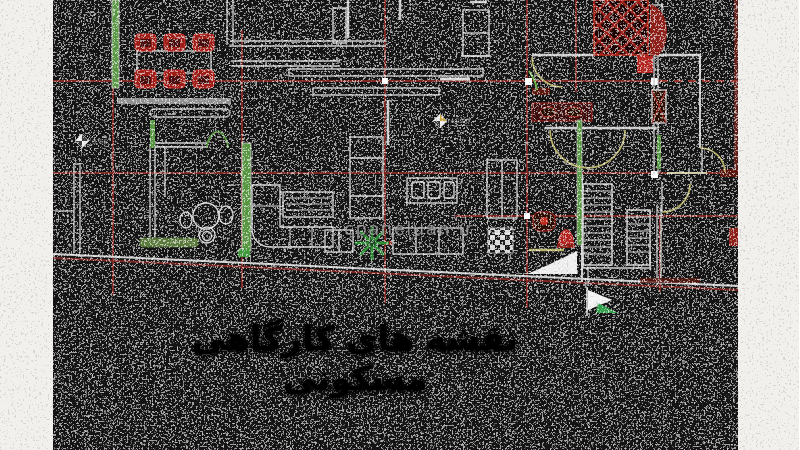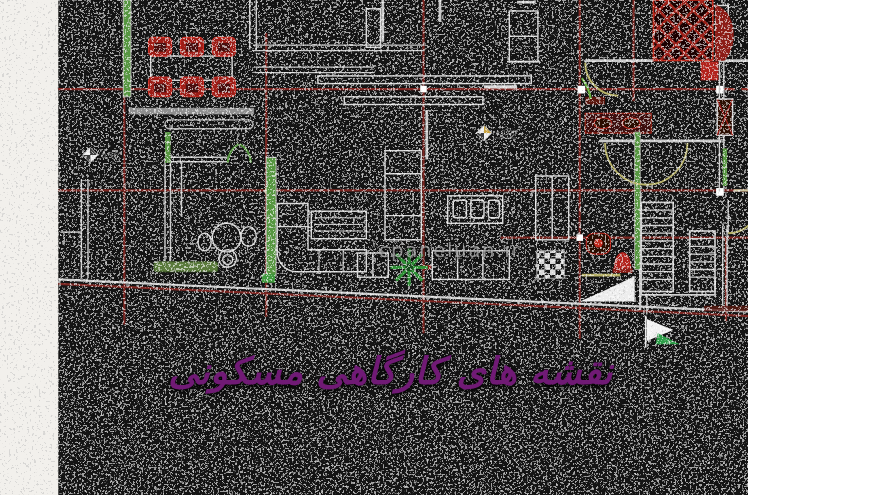--- a/index.html
+++ b/index.html
@@ -1,25 +1,24 @@
 <!DOCTYPE html>
 <html><head>
 <meta charset="utf-8">
 <style>
   html,body{margin:0;padding:0;}
   body{font-family:"DejaVu Sans",sans-serif;}
-  .stage{position:relative;width:680px;height:450px;overflow:hidden;background:#f2f0ec;}
+  .stage{position:relative;width:799px;height:450px;overflow:hidden;background:#f2f0ec;}
   .stage svg{position:absolute;left:0;top:0;}
   .poster-title{
     position:absolute;left:140px;top:318px;width:430px;
     text-align:center;direction:rtl;
-    color:#701a75;font-size:34px;font-weight:700;letter-spacing:1px;
+    color:#000000;font-size:34px;font-weight:700;letter-spacing:1px;
     text-shadow:0 0 7px rgba(0,0,0,.9),0 2px 4px rgba(0,0,0,.7);
     font-family:"DejaVu Sans",sans-serif;
-    font-style:italic;
   }
   .watermark{
     position:absolute;left:344px;top:218px;
     color:#a9a9a9;opacity:.78;font-size:18px;letter-spacing:1.5px;
     text-shadow:0 1px 2px rgba(0,0,0,.8);
     font-family:"DejaVu Sans",sans-serif;
   }
 </style>
 </head>
 <body>

